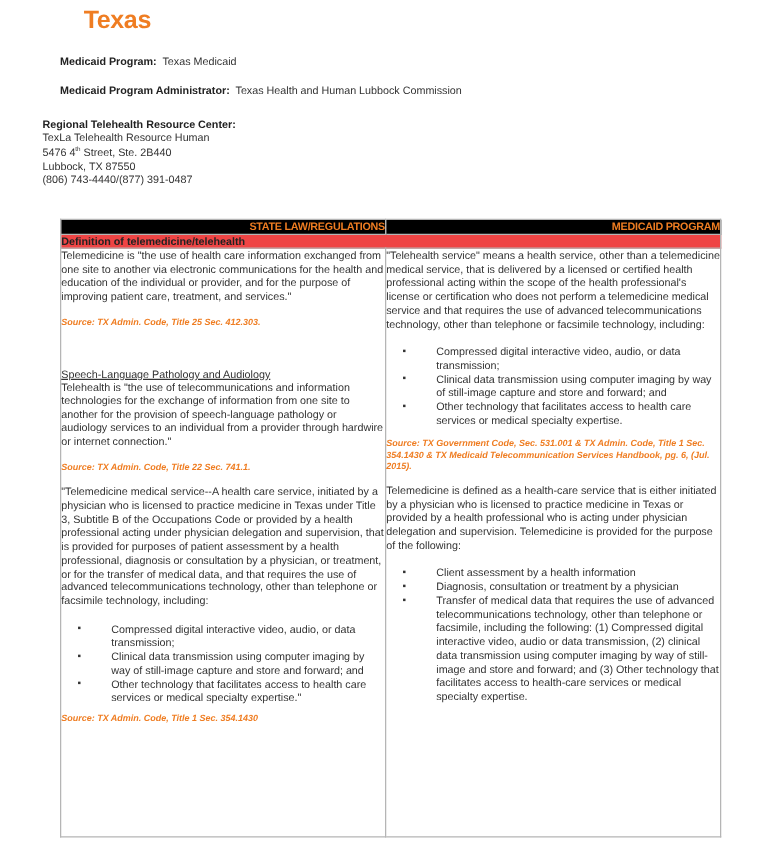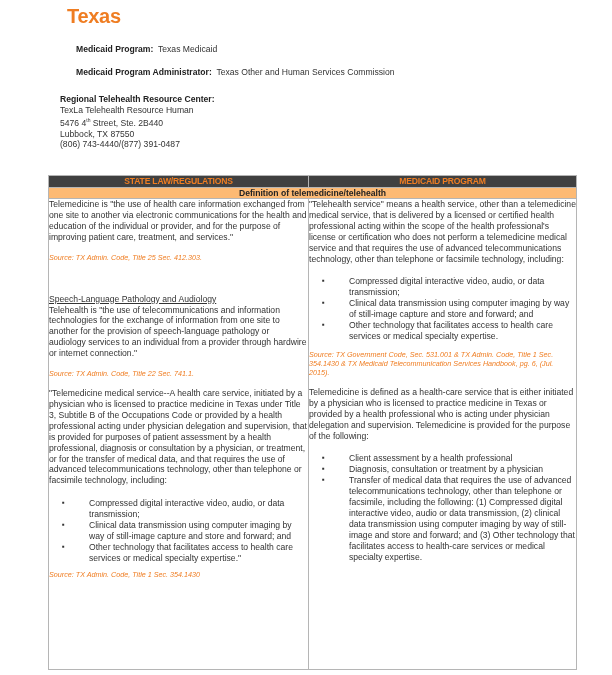--- a/index.html
+++ b/index.html
@@ -4,62 +4,62 @@
   <style>
     html, body { margin: 0; padding: 0; background: #ffffff; }
     body {
       width: 612px; height: 675px; overflow: hidden; position: relative;
       font-family: "Liberation Sans", sans-serif; color: #222;
     }
     .title {
       position: absolute; left: 48px; top: 5px;
       font-size: 20px; font-weight: bold; color: #ef7d22; letter-spacing: -0.3px; margin-left: 19px;
     }
-    .meta { position: absolute; left: 48px; font-size: 8.6px; color: #333; margin-left: 28px; }
+    .meta { position: absolute; left: 48px; font-size: 8.6px; color: #333; }
     .meta b { color: #222; }
-    .rtrc { position: absolute; left: 60px; top: 94px; font-size: 8.6px; line-height: 10.6px; color: #333; }
+    .rtrc { position: absolute; left: 34px; top: 94px; font-size: 8.6px; line-height: 10.6px; color: #333; }
     .rtrc .hd { font-weight: bold; color: #222; }
     sup { font-size: 5px; vertical-align: 4px; }
 
     table.grid {
       position: absolute; left: 48px; top: 175px;
       width: 528px; border-collapse: collapse; table-layout: fixed;
     }
     table.grid td, table.grid th {
       border: 1.5px solid #b5b5b5; padding: 0; vertical-align: top;
     }
     th.hdr {
-      background: #404040; color: #ef7d22; font-weight: bold; font-size: 8.6px;
-      text-align: center; padding: 4px 6px 3px 6px; height: 11px; letter-spacing: -0.2px;
+      background: #000000; color: #ef7d22; font-weight: bold; font-size: 8.6px;
+      text-align: right; padding: 4px 6px 3px 6px; height: 11px; letter-spacing: -0.2px;
     }
     td.section {
-      background: #fdba74; font-size: 8.6px; font-weight: bold; color: #222;
-      padding: 5px 6px 4px 6px; height: 10px; text-align: center;
+      background: #ef4444; font-size: 8.6px; font-weight: bold; color: #222;
+      padding: 5px 6px 4px 6px; height: 10px;
     }
     td.body { font-size: 8.6px; line-height: 10.9px; color: #333; padding: 4px 6px 0 6px; height: 470px; }
     p { margin: 0 0 10px 0; }
-    .src { color: #ef7d22; font-style: italic; font-weight: normal; font-size: 7.2px; line-height: 9px; margin: 0 4px 10px 0; }
+    .src { color: #ef7d22; font-style: italic; font-weight: bold; font-size: 7.2px; line-height: 9px; margin: 0 4px 10px 0; }
     .ul { text-decoration: underline; margin-top: 32px; }
     ul { list-style: none; margin: 0 0 6px 0; padding: 0; }
     li { position: relative; padding-left: 27px; margin-left: 13px; }
     li .bullet { position: absolute; left: 0; top: 0; font-size: 8px; }
   </style>
 </head>
 <body>
 
 <div class="title">Texas</div>
 
 <div class="meta" style="top:44px;">
   <b>Medicaid Program:</b>&nbsp;
   <span>Texas Medicaid</span>
 </div>
 
 <div class="meta" style="top:67px;">
   <b>Medicaid Program Administrator:</b>&nbsp;
-  <span>Texas Other and Human Services Commission</span>
+  <span>Texas Health and Human Lubbock Commission</span>
 </div>
 
 <div class="rtrc">
   <div class="hd">Regional Telehealth Resource Center:</div>
   <div>TexLa Telehealth Resource Human</div>
   <div><span>5476 4</span><sup>th</sup><span> Street, Ste. 2B440</span></div>
   <div>Lubbock, TX 87550</div>
   <div>(806) 743-4440/(877) 391-0487</div>
 </div>
 
@@ -94,20 +94,20 @@
     <td class="body">
       <p style="margin-bottom:12px;">"Telehealth service" means a health service, other than a telemedicine medical service, that is delivered by a licensed or certified health professional acting within the scope of the health professional's license or certification who does not perform a telemedicine medical service and that requires the use of advanced telecommunications technology, other than telephone or facsimile technology, including:</p>
       <ul>
         <li><span class="bullet">▪</span><span>Compressed digital interactive video, audio, or data transmission;</span></li>
         <li><span class="bullet">▪</span><span>Clinical data transmission using computer imaging by way of still-image capture and store and forward; and</span></li>
         <li><span class="bullet">▪</span><span>Other technology that facilitates access to health care services or medical specialty expertise.</span></li>
       </ul>
       <div class="src" style="margin-top:8px;">Source: TX Government Code, Sec. 531.001 &amp; TX Admin. Code, Title 1 Sec. 354.1430 &amp; TX Medicaid Telecommunication Services Handbook, pg. 6, (Jul. 2015).</div>
       <p style="margin-bottom:12px;">Telemedicine is defined as a health-care service that is either initiated by a physician who is licensed to practice medicine in Texas or provided by a health professional who is acting under physician delegation and supervision. Telemedicine is provided for the purpose of the following:</p>
       <ul>
-        <li><span class="bullet">▪</span><span>Client assessment by a health professional</span></li>
+        <li><span class="bullet">▪</span><span>Client assessment by a health information</span></li>
         <li><span class="bullet">▪</span><span>Diagnosis, consultation or treatment by a physician</span></li>
         <li><span class="bullet">▪</span><span>Transfer of medical data that requires the use of advanced telecommunications technology, other than telephone or facsimile, including the following: (1) Compressed digital interactive video, audio or data transmission, (2) clinical data transmission using computer imaging by way of still-image and store and forward; and (3) Other technology that facilitates access to health-care services or medical specialty expertise.</span></li>
       </ul>
     </td>
   </tr>
 </tbody>
   </table>
 
 </body></html>

